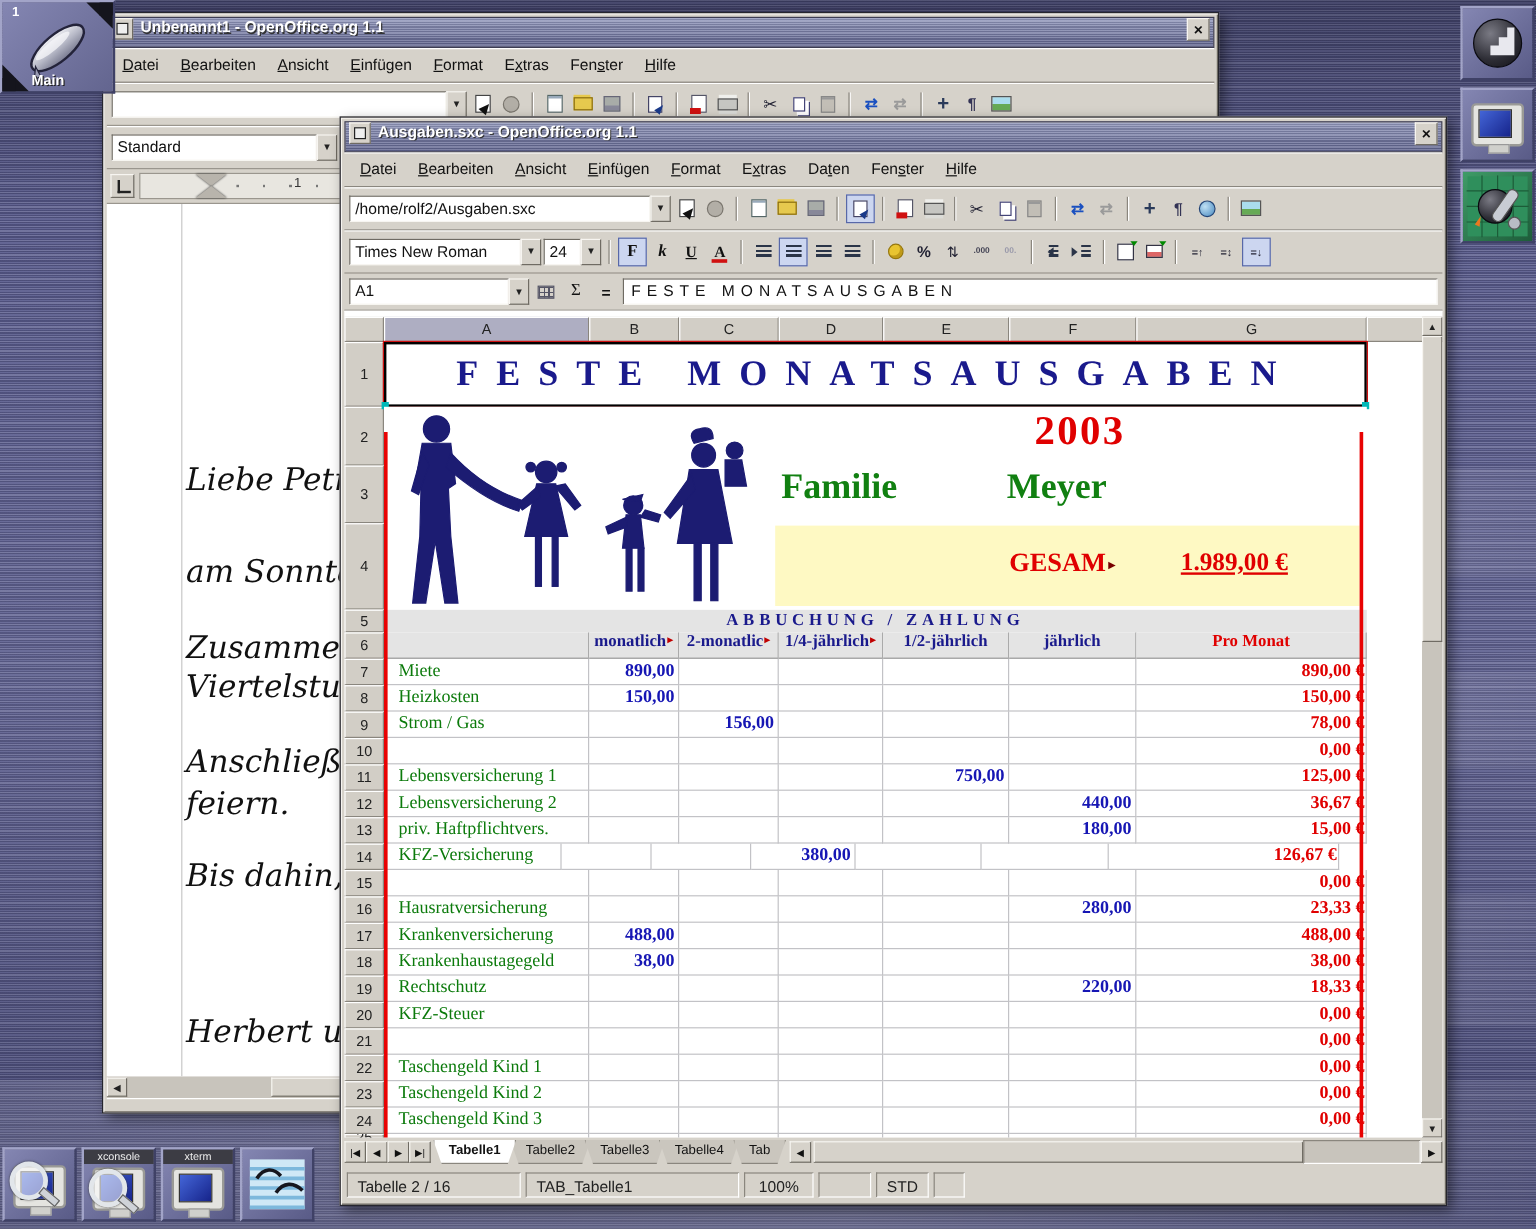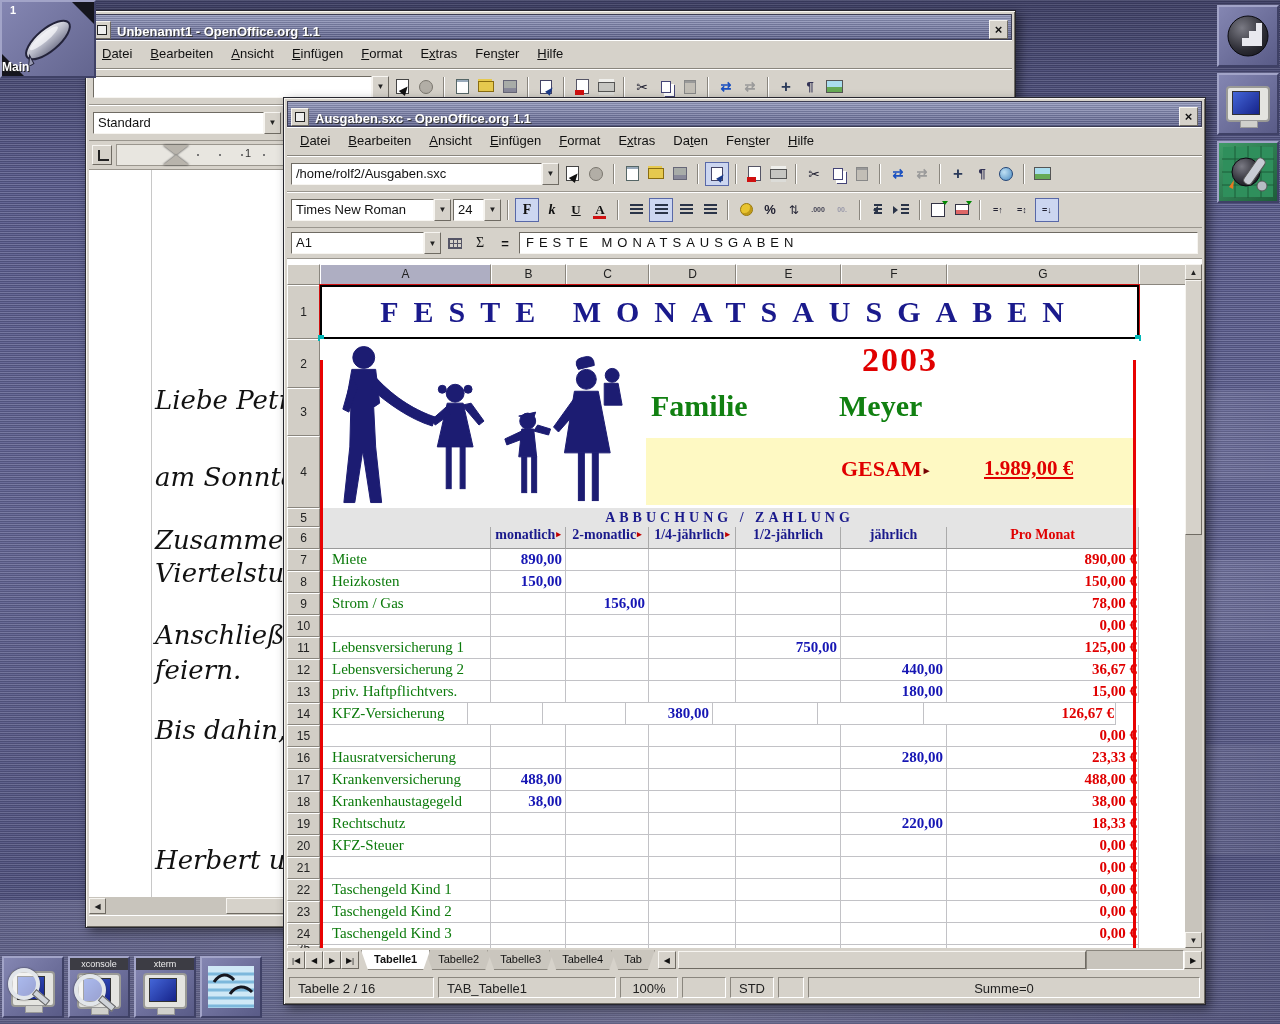--- a/index.html
+++ b/index.html
@@ -8,21 +8,21 @@
        background-color:#5e6090;
        background-image:
          linear-gradient(180deg,rgba(0,0,10,.28),rgba(0,0,0,0) 18%,rgba(255,255,255,.05) 55%,rgba(0,0,20,.18)),
          repeating-linear-gradient(180deg,rgba(255,255,255,.13) 0 1px,rgba(30,30,60,.28) 1px 2px,rgba(255,255,255,.04) 2px 3px,rgba(15,15,45,.22) 3px 4px);}
   .streak{position:absolute;left:0;right:0;z-index:1;pointer-events:none;
           background:linear-gradient(90deg,rgba(255,255,255,0) 20%,rgba(255,255,255,.16) 75%,rgba(255,255,255,.05));}
   
   .win{position:absolute;background:#d6d2ca;border:1px solid #26262e;
        box-shadow:inset 1px 1px 0 #f6f4f0,inset -1px -1px 0 #6f6b63,4px 4px 10px rgba(0,0,0,.45);
        padding:3px;display:flex;flex-direction:column}
-  .titlebar{height:24px;flex:none;display:flex;align-items:flex-end;gap:6px;padding:0 3px;
+  .titlebar{height:24px;flex:none;display:flex;align-items:flex-start;gap:6px;padding:0 3px;
        background:linear-gradient(180deg,#9298bc,#5d618c);
        background-image:repeating-linear-gradient(180deg,rgba(255,255,255,.18) 0 1px,rgba(0,0,0,.10) 1px 2px),linear-gradient(180deg,#9298bc,#5d618c);
        border:1px solid #3c3c52;color:#fff;font-weight:bold;font-size:13px;text-shadow:1px 1px 0 #333}
   .titlebar .ttext{flex:1;white-space:nowrap;overflow:hidden}
   .btn3d{background:#d6d2ca;border:1px solid;border-color:#f7f5f1 #6f6b63 #6f6b63 #f7f5f1;box-sizing:border-box}
   .inset{border:1px solid;border-color:#6f6b63 #f7f5f1 #f7f5f1 #6f6b63;background:#fff;box-sizing:border-box}
   .wbtn{width:18px;height:18px;flex:none;display:flex;align-items:center;justify-content:center}
   .wbtn i{display:block;width:8px;height:8px;border:1px solid #222;background:#eee}
   .xbtn{width:19px;height:19px;flex:none;display:flex;align-items:center;justify-content:center;
         color:#111;font-weight:bold;font-size:13px;text-shadow:none}
@@ -175,21 +175,21 @@
   .wharf{position:absolute;width:62px;height:62px;z-index:30;
        background:linear-gradient(135deg,#8486b2,#595b87);
        border:2px solid;border-color:#a2a4c8 #3f4166 #3f4166 #a2a4c8;box-sizing:border-box;
        display:flex;align-items:center;justify-content:center}
   #pager{left:0;top:0;width:96px;height:78px;position:absolute;z-index:30;
        background:linear-gradient(135deg,#8486b2,#63658f);
        border:2px solid;border-color:#a2a4c8 #3f4166 #3f4166 #a2a4c8;box-sizing:border-box}
   #pager .corner-tr{position:absolute;top:0;right:0;width:0;height:0;border:11px solid transparent;border-top-color:#15151d;border-right-color:#15151d}
   #pager .corner-bl{position:absolute;bottom:0;left:0;width:0;height:0;border:11px solid transparent;border-bottom-color:#15151d;border-left-color:#15151d}
   .pnum{position:absolute;top:2px;left:8px;color:#fff;font:bold 11px "Liberation Sans",sans-serif}
-  .plabel{position:absolute;bottom:2px;left:0;right:16px;color:#fff;font:bold 12px "Liberation Sans",sans-serif;text-shadow:1px 1px 0 #222}
+  .plabel{position:absolute;bottom:2px;left:0;right:16px;text-align:center;color:#fff;font:bold 12px "Liberation Sans",sans-serif;text-shadow:1px 1px 0 #222}
   .wlabel{position:absolute;top:0;left:0;right:0;height:12px;background:#3c3c44;color:#eee;
        font:9px "Liberation Sans",sans-serif;text-align:center;line-height:12px;z-index:2}
   .crt{width:40px;height:32px;background:#e4e4e0;border:2px solid #9a9a96;border-radius:4px;position:relative}
   .crt::before{content:"";position:absolute;left:4px;top:3px;right:8px;bottom:5px;background:linear-gradient(135deg,#4466d8,#16238a);border:1px solid #333}
   .crt::after{content:"";position:absolute;left:12px;bottom:-8px;width:16px;height:6px;background:#d0d0cc;border:1px solid #999}
   .mag{position:absolute;left:4px;top:10px;width:24px;height:24px;border:4px solid #e2e6ea;border-radius:50%;background:rgba(255,255,255,.55);box-shadow:0 0 2px #333}
   .mhandle{position:absolute;left:28px;top:36px;width:16px;height:5px;background:#cfd3d8;border:1px solid #666;transform:rotate(40deg)}
 </style>
 </head>
 <body>
@@ -685,21 +685,20 @@
     <span class="navb btn3d">▶</span>
   </div>
 
   <div class="statusbar">
     <span class="scell" style="width:145px">Tabelle 2 / 16</span>
     <span class="scell" style="width:178px">TAB_Tabelle1</span>
     <span class="scell" style="width:58px;text-align:center">100%</span>
     <span class="scell" style="width:44px"></span>
     <span class="scell" style="width:44px;text-align:center">STD</span>
     <span class="scell" style="width:26px"></span>
-    <span class="scell s7">Summe=0</span>
   </div>
 </div>
 
 <div id="pager">
   <span class="corner-tr"></span>
   <span class="corner-bl"></span>
   <span class="pnum">1</span>
   <svg width="92" height="52" viewBox="0 0 92 52" style="position:absolute;left:0;top:12px">
     <defs>
         <linearGradient id="met" x1="0" y1="0" x2="0" y2="1">

